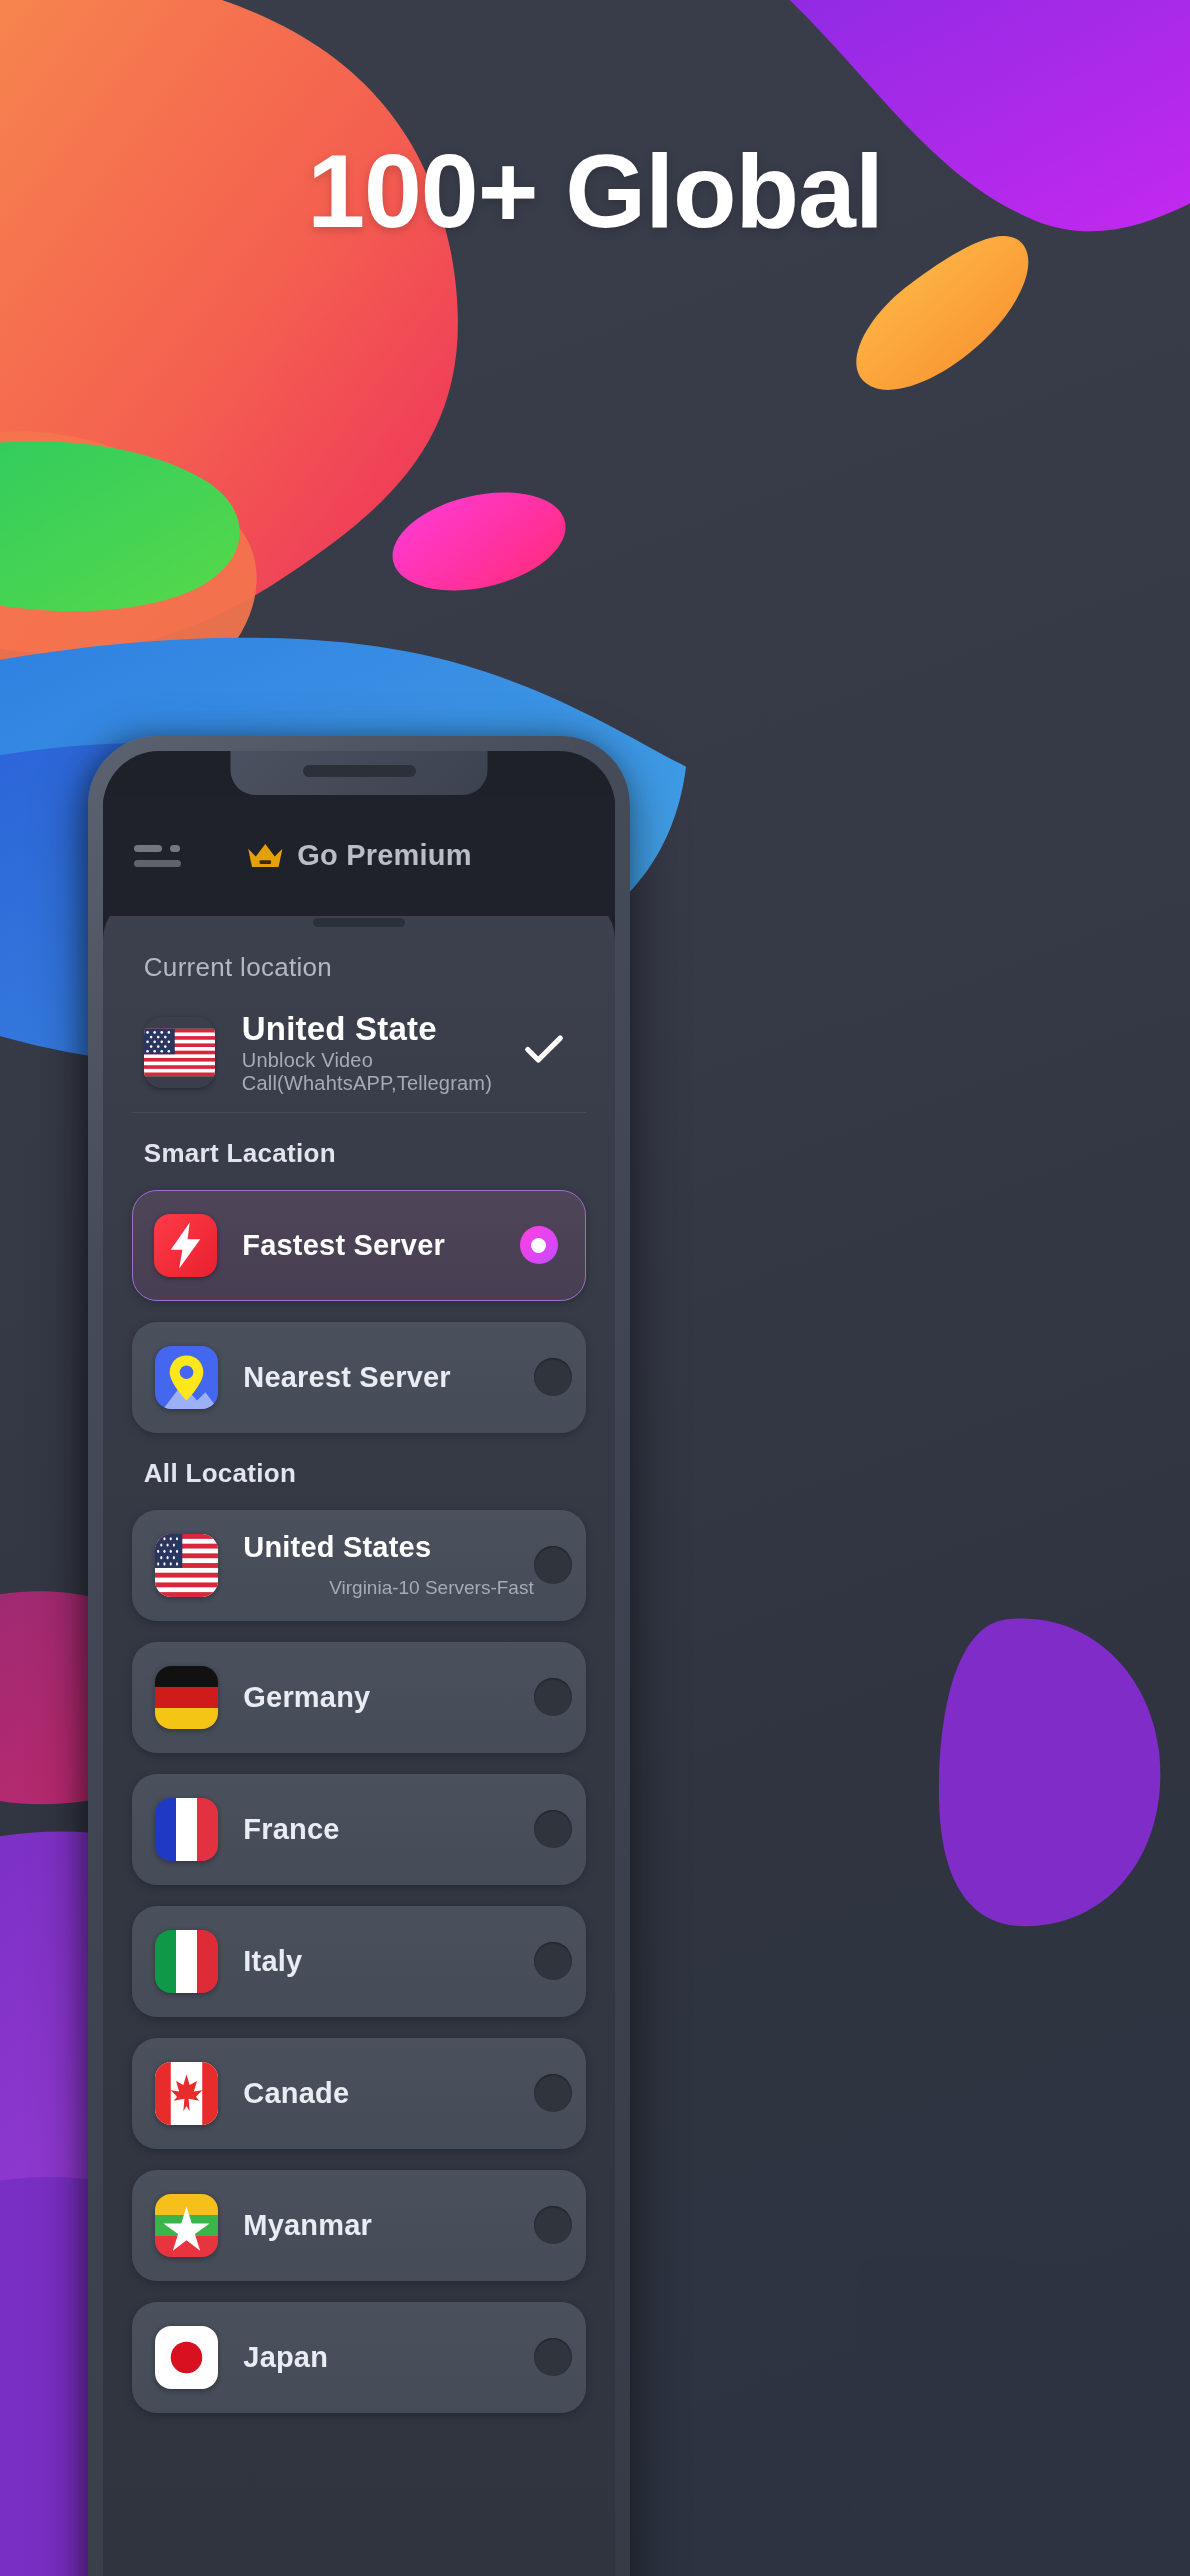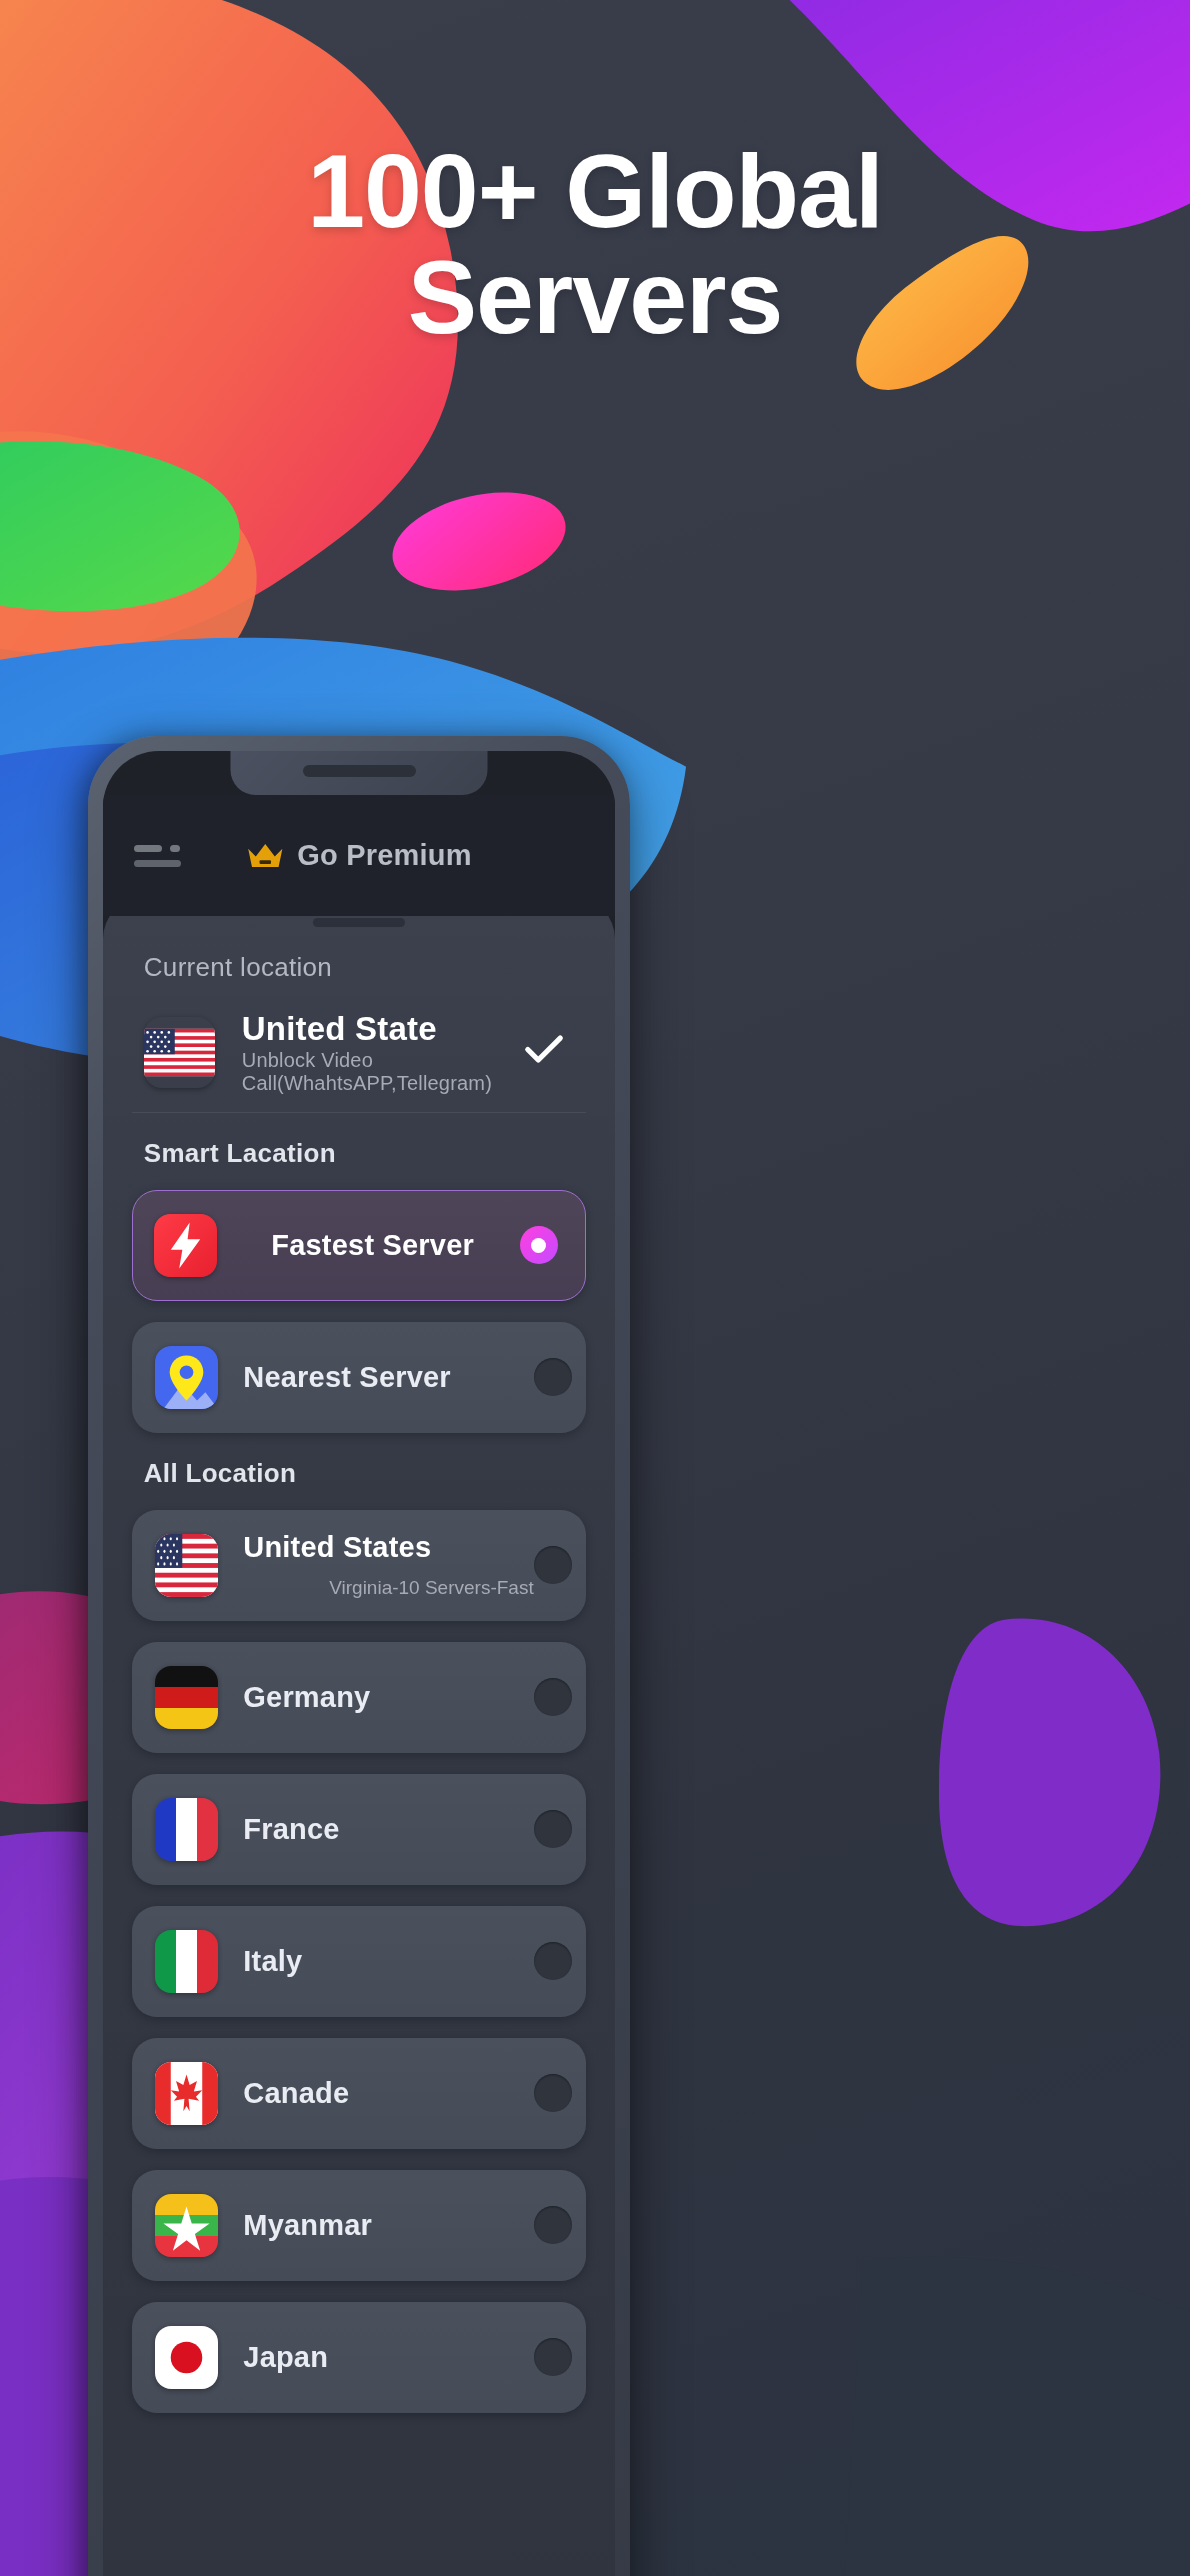--- a/index.html
+++ b/index.html
@@ -118,21 +118,20 @@
     border-radius:25px;
     background:linear-gradient(180deg,#4a505c 0%,#454b57 100%);
     padding:0 14px 0 23px;
     box-shadow:0 2.9px 8.6px rgba(0,0,0,.22);
     cursor:pointer;
   }
   .srow.highlight{
     background:linear-gradient(180deg,#4e4558 0%,#473e53 100%);
     border:1.9px solid #9d6fd0;
     padding:0 27px 0 21px;
-    gap:29px;
   }
   .srow .texts{ flex:1; margin-left:25px; }
   .srow .name{ color:#e9edf3; font-size:29px; font-weight:bold; letter-spacing:0.2px; }
   .srow .name.white{ color:#ffffff; }
   .srow .sub{ color:#a6abb6; font-size:19px; margin-top:13px;text-align:right; }
   .radio-off{
     width:38px; height:38px; border-radius:50%;
     background:#2f343d; flex:none;
     box-shadow:inset 0 1px 1.9px rgba(0,0,0,.4);
   }
@@ -216,21 +215,20 @@
     <path d="M-60,2290 C60,2250 190,2276 250,2360 C310,2446 280,2580 170,2660 C90,2716 10,2730 -60,2728 Z" fill="#7a2fc4"></path>
 
     <path d="M1050,1690 C1130,1680 1200,1740 1210,1830 C1220,1930 1160,2010 1070,2010 C1010,2010 980,1960 980,1870 C980,1780 1000,1696 1050,1690 Z" fill="#7f2cc9"></path>
 
     <path d="M900,2360 C1040,2340 1180,2380 1302,2440 L1302,2728 L880,2728 Z" fill="#2b3440" opacity="0.9"></path>
   </svg>
 </div>
 
 <div id="headline">
   <span class="l1">100+ Global</span>
-  <span class="l2">Servers</span>
 </div>
 
 <div id="phone">
   <div id="phone-screen">
 
     <div id="notch">
       <div id="notch-speaker"></div>
     </div>
 
     <div id="appbar">

